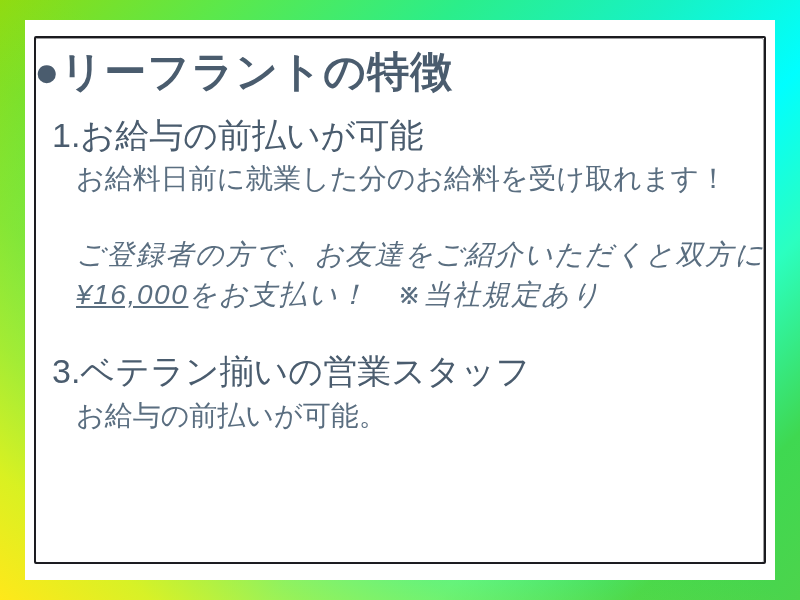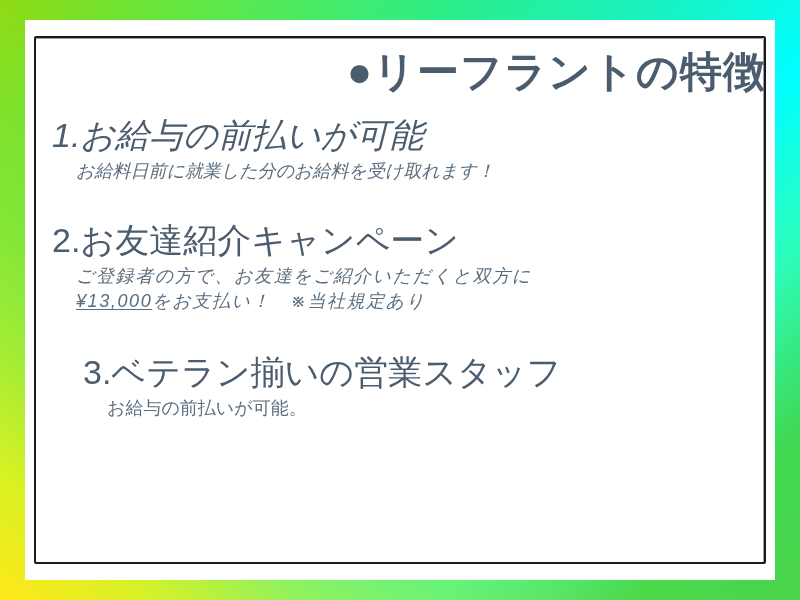--- a/index.html
+++ b/index.html
@@ -85,50 +85,50 @@
     left: 34px;
     top: 36px;
     width: 760px;   
     height: 528px;
     color: #4A5C6E;
     box-sizing: border-box;
     padding: 0;
   }
 
   .title {
-    text-align: right;
+    text-align: left;
     font-weight: bold;
     font-size: 42px;
     line-height: 1.05;
     letter-spacing: 1px;
     margin: 14px 0 0 0;
     width: 732px;
     color: #4A5C6E;
     white-space: nowrap;
   }
 
   .section {
     margin: 0;
     padding: 0 0 0 18px;
   }
-  .section.s1 { margin-top: 22px; font-style: italic; }
+  .section.s1 { margin-top: 22px; }
   .section.s2 { margin-top: 36px; }
-  .section.s3 { margin-top: 38px; margin-left: 31px; }
+  .section.s3 { margin-top: 38px; }
 
   .heading {
     font-size: 34px;
     line-height: 1.15;
     letter-spacing: 0px;
     color: #4A5C6E;
     white-space: nowrap;
     margin: 0;
   }
 
   .body {
-    font-size: 18px;
+    font-size: 28px;
     line-height: 1.42;
     color: #5A6E80;
     margin: 4px 0 0 24px;
     white-space: nowrap;
   }
   .body.wide {
     letter-spacing: 1.6px;
     font-style: italic;
   }
   .body .underline {
@@ -151,24 +151,23 @@
     <h1 class="title">●リーフラントの特徴</h1>
 
     <div class="section s1">
       <div class="heading">1.お給与の前払いが可能</div>
       <div class="body">
         <span class="body-line">お給料日前に就業した分のお給料を受け取れます！</span>
       </div>
     </div>
 
     <div class="section s2">
-      <div class="heading">2.お友達紹介キャンペーン</div>
       <div class="body wide">
         <span class="body-line">ご登録者の方で、お友達をご紹介いただくと双方に</span>
-        <span class="body-line"><span class="underline">¥13,000</span><span>をお支払い！　※当社規定あり</span></span>
+        <span class="body-line"><span class="underline">¥16,000</span><span>をお支払い！　※当社規定あり</span></span>
       </div>
     </div>
 
     <div class="section s3">
       <div class="heading">3.ベテラン揃いの営業スタッフ</div>
       <div class="body">
         <span class="body-line">お給与の前払いが可能。</span>
       </div>
     </div>
 

